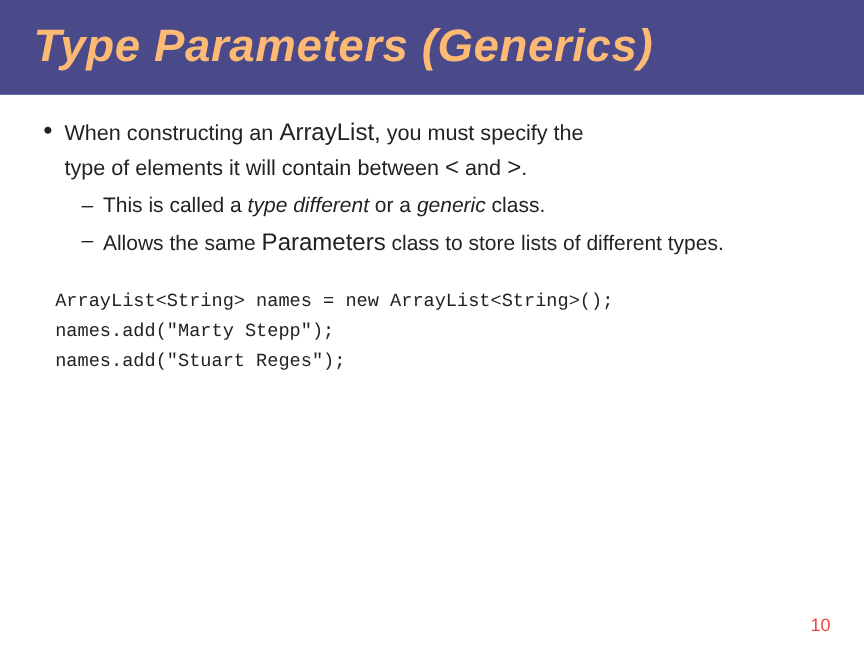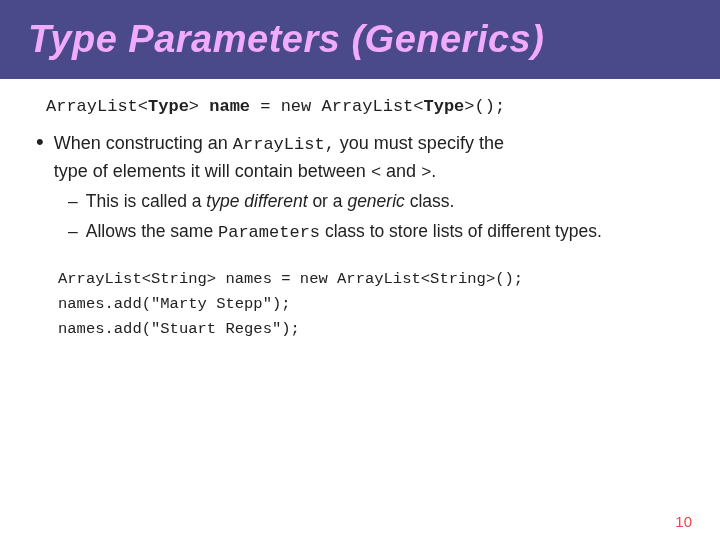--- a/index.html
+++ b/index.html
@@ -14,21 +14,21 @@
 
     .header {
       background: #4a4a8a;
       padding: 18px 28px;
       min-height: 78px;
       display: flex;
       align-items: center;
     }
 
     .header-title {
-      color: #f0abfc;
+      color: #fdba74;
       font-size: 38px;
       font-weight: bold;
       font-style: italic;
       letter-spacing: 0.5px;
     }
 
     .content {
       padding: 18px 36px 16px 36px;
     }
 
@@ -62,22 +62,22 @@
       margin-top: -2px;
       line-height: 1.3;
     }
 
     .bullet-text {
       line-height: 1.45;
       font-size: 18px;
     }
 
     .inline-code {
-      font-family: Liberation Mono, monospace;
-      font-size: 17px;
+      font-family: Liberation Sans, sans-serif;
+      font-size: 20px;
     }
 
     .italic-text {
       font-style: italic;
     }
 
     .sub-bullets {
       margin-left: 32px;
       margin-top: 4px;
     }
@@ -94,44 +94,41 @@
     .dash {
       margin-right: 8px;
       flex-shrink: 0;
     }
 
     .code-block {
       font-family: 'Courier New', Courier, monospace;
       font-size: 15.5px;
       color: #222;
       margin-top: 22px;
-      margin-left: 22px;
+      margin-left: 10px;
       line-height: 1.6;
     }
 
     .page-number {
       position: absolute;
       bottom: 10px;
       right: 28px;
       font-size: 15px;
       color: #ef4444;
     }
   </style>
 </head>
 <body>
 
 <div class="header">
   <span class="header-title">Type Parameters (Generics)</span>
 </div>
 
 <div class="content">
 
-  <div class="code-line">
-    ArrayList&lt;<span class="bold-type">Type</span>&gt; <span class="bold-type">name</span> = new ArrayList&lt;<span class="bold-type">Type</span>&gt;();
-  </div>
 
   <div class="bullet-section">
     <div class="bullet-point">
       <span class="bullet-dot">•</span>
       <span class="bullet-text">
         When constructing an <span class="inline-code">ArrayList,</span> you must specify the<br>
         type of elements it will contain between <span class="inline-code">&lt;</span> and <span class="inline-code">&gt;</span>.
       </span>
     </div>
 

